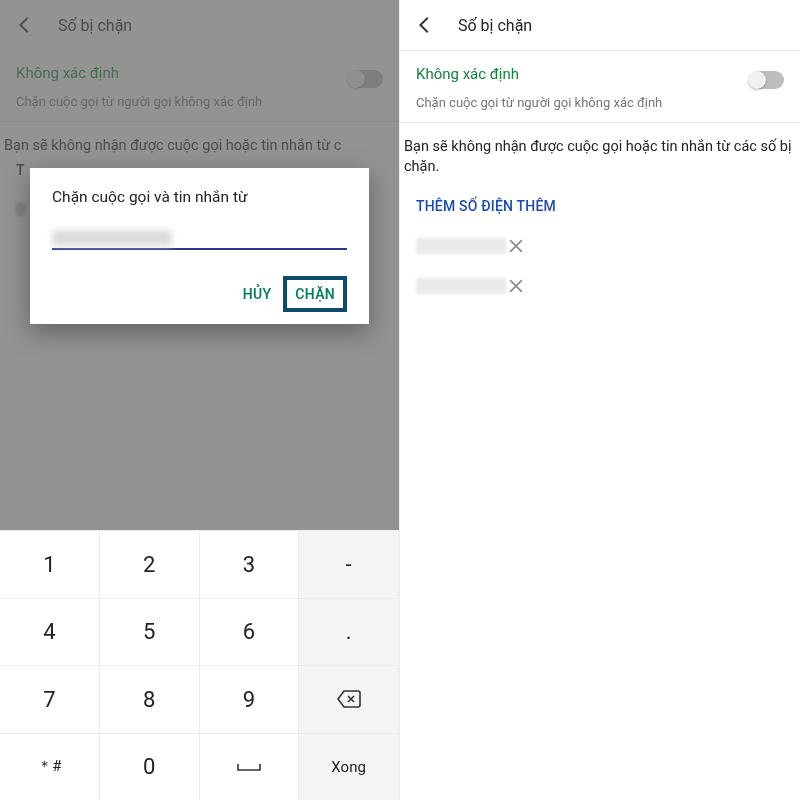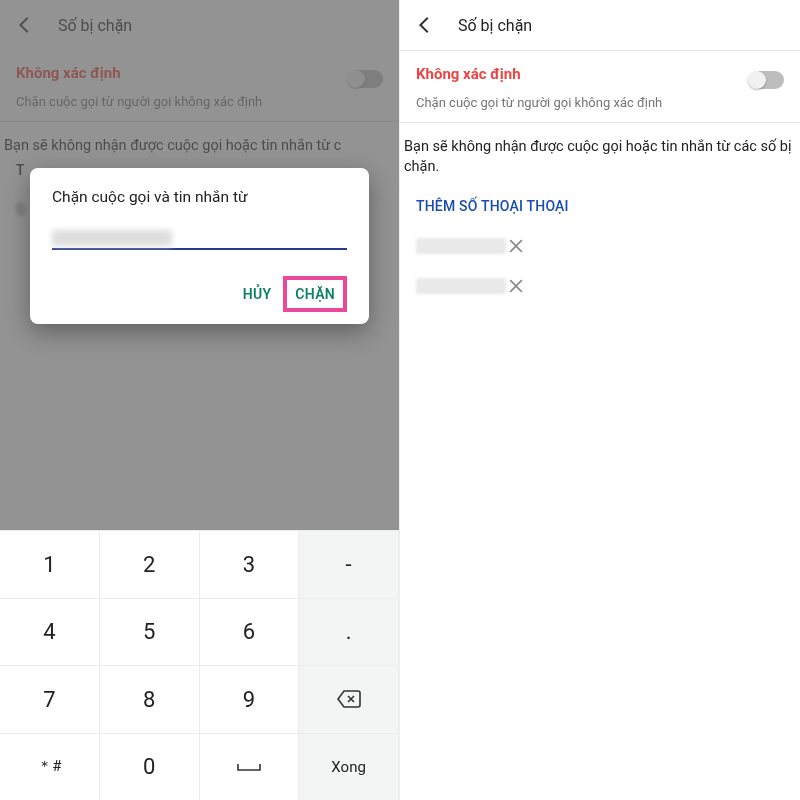--- a/index.html
+++ b/index.html
@@ -10,21 +10,21 @@
   }
   .pane { width: 400px; height: 800px; position: relative; }
   .pane-left { border-right: 1px solid #eee; }
   .header {
     height: 50px; display: flex; align-items: center; padding: 0 14px;
   }
   .back-arrow { width: 22px; height: 22px; display:flex; align-items:center; justify-content:center; }
   .title { font-size: 16px; margin-left: 22px; color: #222; }
   .setting-row { padding: 14px 16px 12px; display:flex; align-items:flex-start; }
   .setting-text { flex:1; }
-  .setting-title { font-size: 15px; color:#ef4444;font-weight:bold; }
+  .setting-title { font-size: 15px; color:#15803d; }
   .setting-sub { font-size: 13px; color:#757575; margin-top:12px; }
   .switch {
     width: 34px; height: 18px; background:#bdbdbd; border-radius:10px; position:relative; margin-top:6px;
   }
   .switch::after {
     content:''; position:absolute; width:18px; height:18px; border-radius:50%;
     background:#f1f1f1; box-shadow:0 1px 2px rgba(0,0,0,.3); left:-2px; top:0;
   }
   .divider { height:1px; background:#e3e3e3; }
   .body-text { padding: 14px 4px; font-size:14.5px; color:#222; line-height:1.4; }
@@ -36,33 +36,33 @@
   
   .dim-bg { position:absolute; inset:0; background:#fff; }
   .dim-overlay { position:absolute; inset:0 0 auto 0; height:530px; background:rgba(96,96,96,.68); }
   .dim-content { position:absolute; inset:0; filter: none; }
   .dim-content .header, .dim-content .setting-row, .dim-content .body-text, .dim-content .link, .dim-content .blocked-item {
     color:#222;
   }
   .dim-content .body-text.trunc { height:34px; overflow:hidden; }
 
   .dialog {
-    position:absolute; left:30px; right:30px; top:168px; background:#fff; border-radius:8px;
+    position:absolute; left:30px; right:30px; top:168px; background:#fff; border-radius:0;
     box-shadow:0 8px 24px rgba(0,0,0,.35); padding:20px 22px 12px;
   }
   .dialog-title { font-size:15.5px; color:#222; margin-bottom:26px; }
   .dialog-input-blur {
     height:18px; margin-bottom:2px; border-bottom:2px solid #2b3a8f; position:relative;
   }
   .dialog-input-blur::before{
     content:''; position:absolute; left:0; top:-2px; width:120px; height:16px; background:#ddd; filter:blur(3px);
   }
   .dialog-actions { display:flex; justify-content:flex-end; margin-top:26px; }
   .dialog-btn { font-size:14px; font-weight:600; color:#0d7f63; padding:10px 12px; letter-spacing:.3px; }
-  .highlight { border:4px solid #ec4899; padding:6px 8px; }
+  .highlight { border:4px solid #0c4a6e; padding:6px 8px; }
 
   
   .keypad { position:absolute; left:0; right:0; bottom:0; height:270px; background:#fff; display:flex; flex-direction:column; }
   .krow { flex:1; display:flex; }
   .kkey { flex:1; display:flex; align-items:center; justify-content:center; font-size:22px; color:#222;
           border-top:1px solid #ececec; border-right:1px solid #ececec; background:#fff; }
   .kkey.gray { background:#f3f4f4; }
   .kkey.small { font-size:15px; }
   .back-arrow svg, .x-icon svg { width:100%; height:100%; }
 </style>
@@ -155,21 +155,21 @@
   <div class="divider"></div>
   <div class="setting-row">
     <div class="setting-text">
       <div class="setting-title">Không xác định</div>
       <div class="setting-sub">Chặn cuộc gọi từ người gọi không xác định</div>
     </div>
     <div class="switch"></div>
   </div>
   <div class="divider"></div>
   <div class="body-text">Bạn sẽ không nhận được cuộc gọi hoặc tin nhắn từ các số bị chặn.</div>
-  <div class="link">THÊM SỐ THOẠI THOẠI</div>
+  <div class="link">THÊM SỐ ĐIỆN THÊM</div>
   <div class="blocked-item">
     <div class="blocked-num"></div>
     <div class="x-icon">
       <svg viewBox="0 0 24 24" stroke="#8a8a8a" stroke-width="2">
           <path d="M5 5l14 14M19 5L5 19"></path>
         </svg>
     </div>
   </div>
   <div class="blocked-item">
     <div class="blocked-num"></div>

